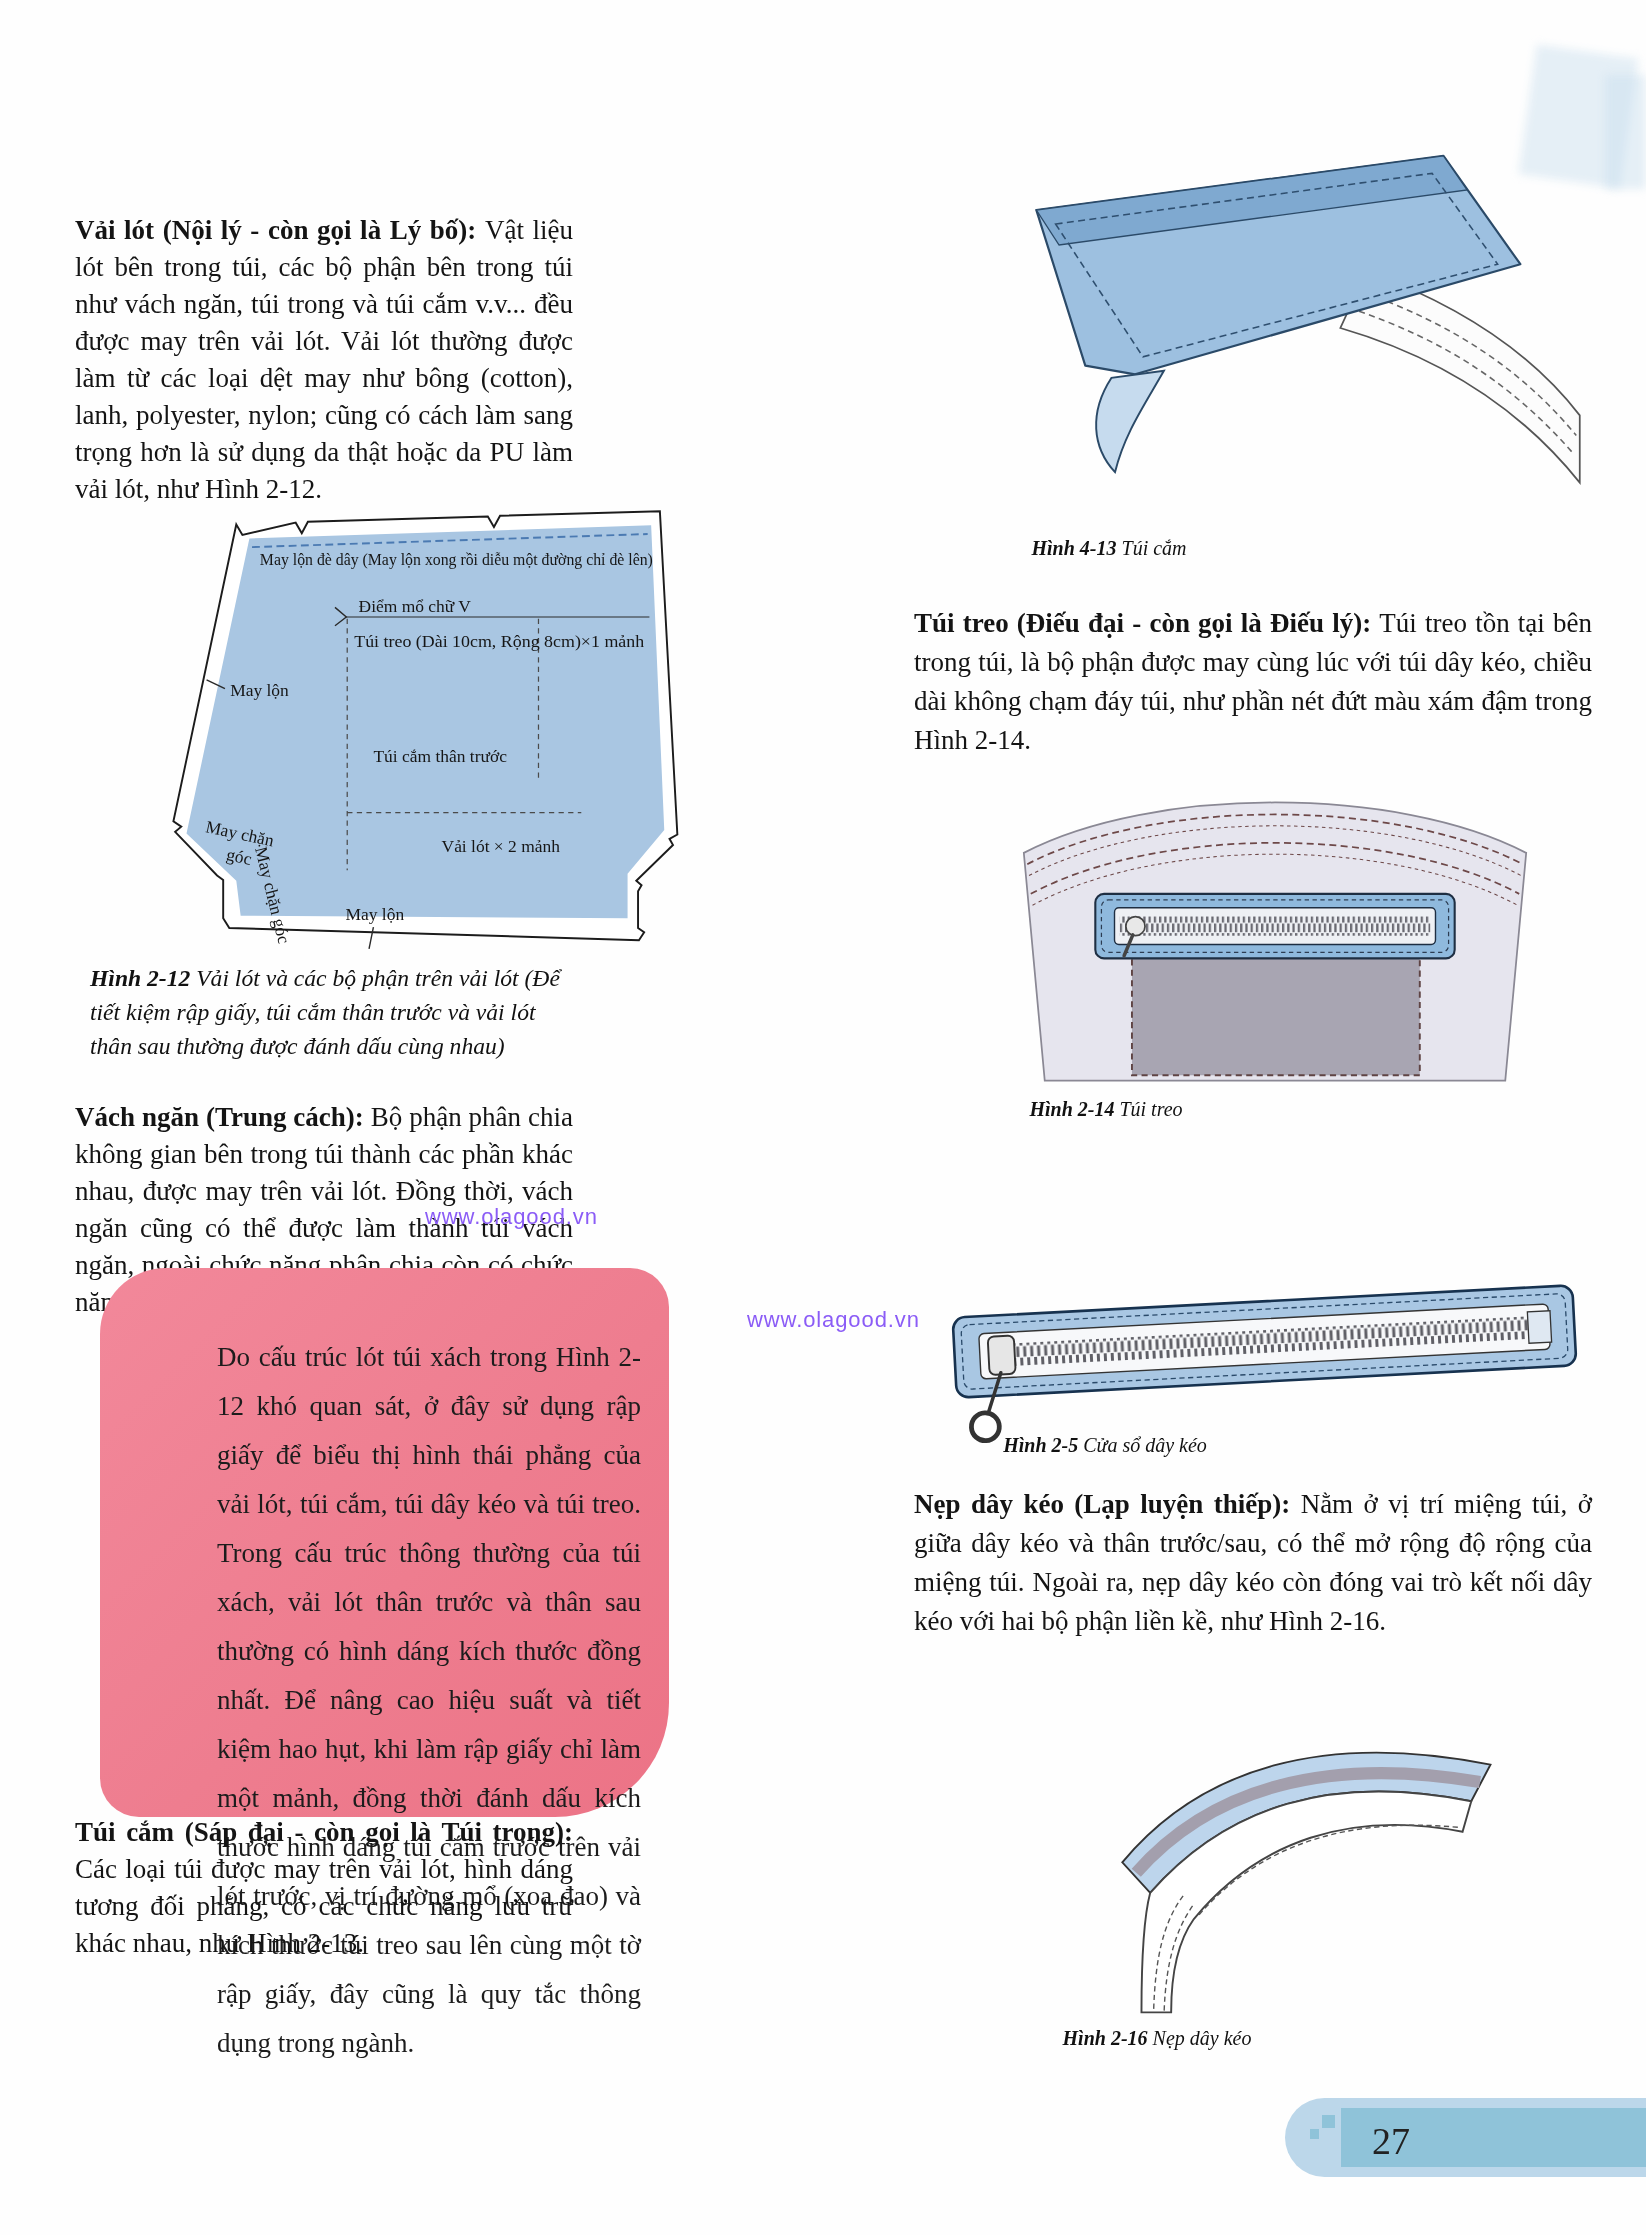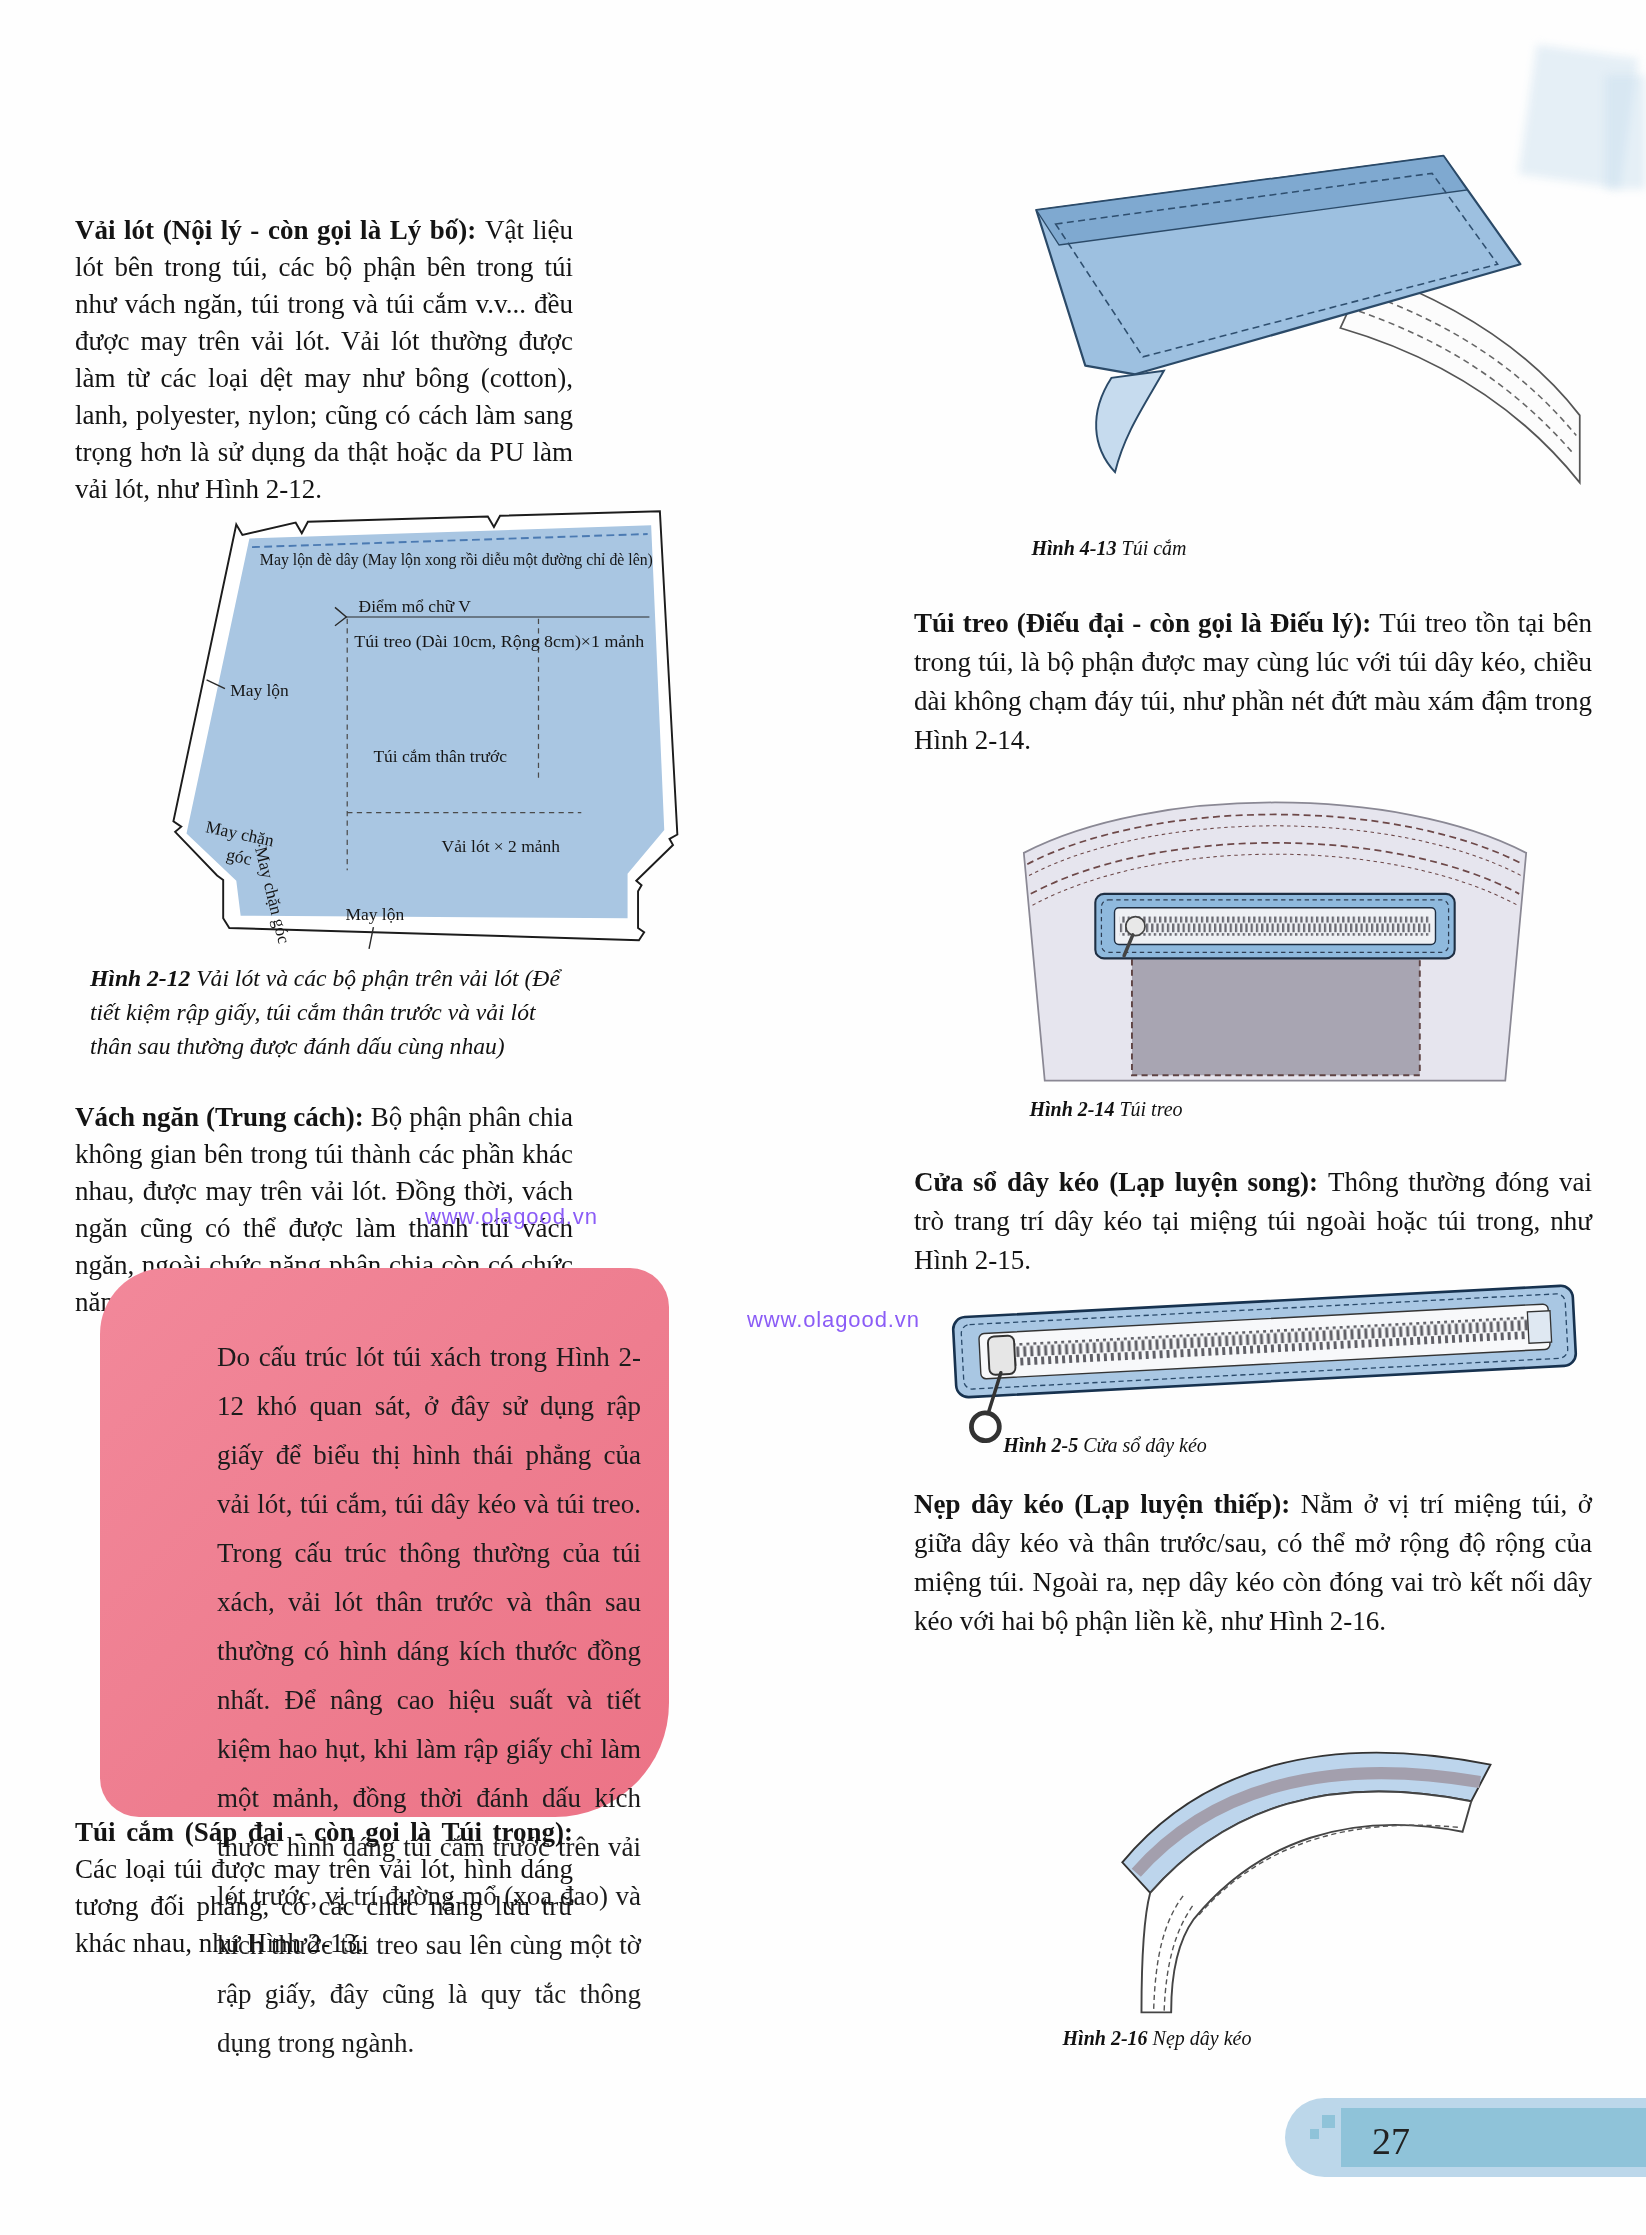--- a/index.html
+++ b/index.html
@@ -122,23 +122,20 @@
     <rect x="111" y="149" width="398" height="60" rx="8" fill="none" stroke="#2c3c52" stroke-width="1.4" stroke-dasharray="5 4"></rect>
     <rect x="126" y="158" width="368" height="42" rx="5" fill="#eef0f4" stroke="#1e2e42" stroke-width="1.6"></rect>
     <rect x="132" y="168" width="356" height="22" fill="url(#teeth2)"></rect>
     <circle cx="150" cy="179" r="11" fill="#e8e8e8" stroke="#444" stroke-width="2"></circle>
     <path d="M147 189 L137 213" stroke="#444" stroke-width="4" fill="none" stroke-linecap="round"></path>
   </svg>
   <div class="fig-cap" style="left:975px;top:1096px;width:262px;">
     <b>Hình 2-14</b><span> Túi treo</span>
   </div>
 
-  <div class="para rcol" style="top:1163px;">
-    <b>Cửa sổ dây kéo (Lạp luyện song): </b><span>Thông thường đóng vai trò trang trí dây kéo tại miệng túi ngoài hoặc túi trong, như Hình 2-15.</span>
-  </div>
 
   <svg style="position:absolute;left:915px;top:1277px;" width="690" height="183" viewBox="0 0 790 210">
     <defs>
       <pattern id="teeth1" width="8" height="26" patternUnits="userSpaceOnUse">
         <rect x="0" y="0" width="3.4" height="12" fill="#5f5f66"></rect>
         <rect x="4" y="13" width="3.4" height="12" fill="#5f5f66"></rect>
       </pattern>
     </defs>
     <g transform="rotate(-3 400 90)">
       <rect x="45" y="28" width="712" height="92" rx="14" fill="#a9c7e3" stroke="#17324f" stroke-width="3"></rect>

